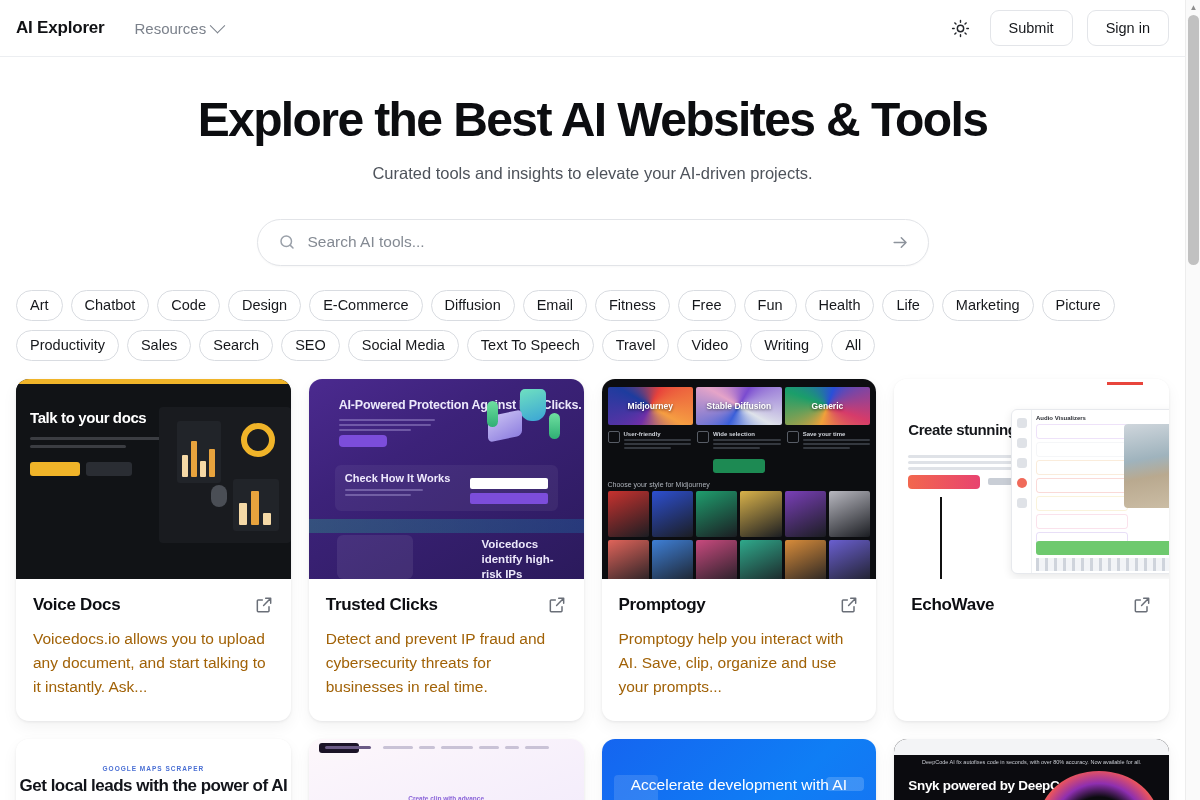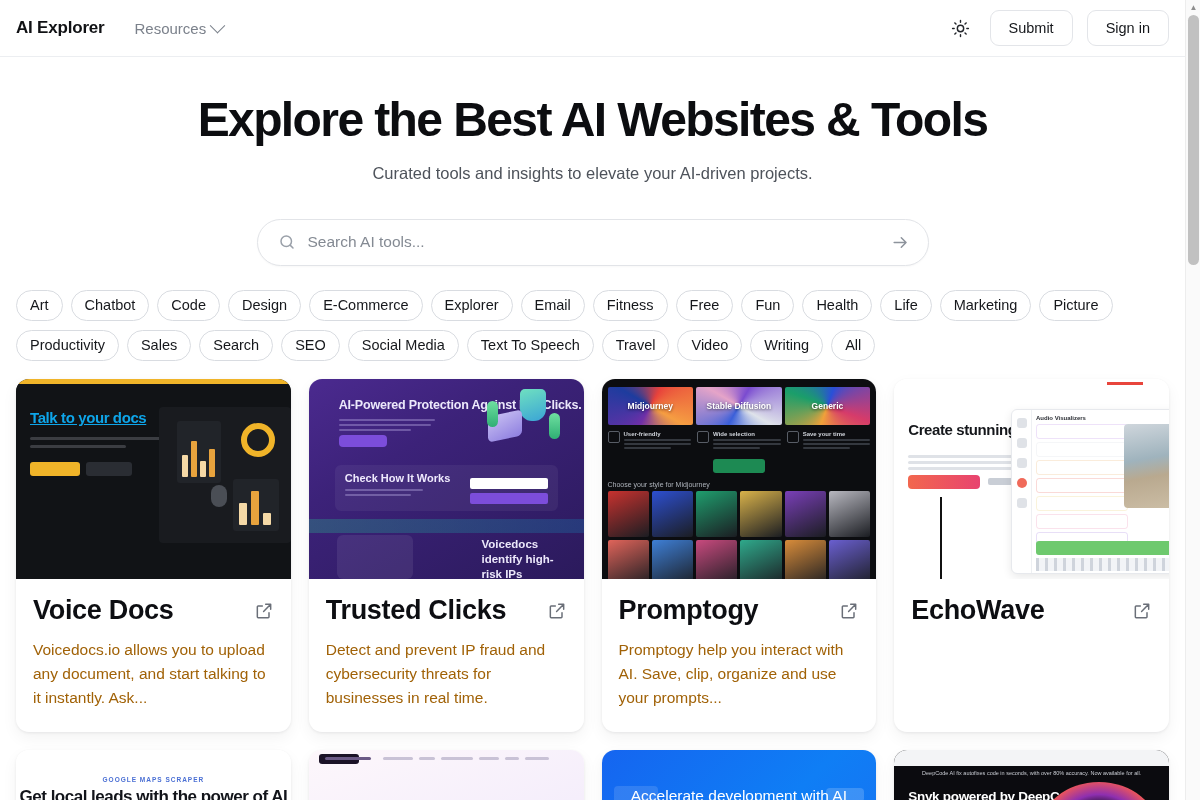--- a/index.html
+++ b/index.html
@@ -106,21 +106,21 @@
     box-shadow: 0 1px 3px rgba(17,20,24,.07), 0 6px 16px rgba(17,20,24,.05);
     overflow: hidden;
   }
   .thumb {
     height: 200px; width: 100%;
     position: relative; overflow: hidden;
   }
   .card-body { padding: 16px 17px 22px; }
   .card-title-row { display: flex; align-items: center; justify-content: space-between; }
   .card-title {
-    font-size: 27px; font-weight: 700; color: #0d0e12; letter-spacing: -.3px;
+    font-size: 17px; font-weight: 700; color: #0d0e12; letter-spacing: -.3px;
   }
   .ext-icon { color: #6a6f78; display: flex; cursor: pointer; }
   .card-desc {
     margin-top: 12px;
     font-size: 15.5px; line-height: 1.55; color: #a16207;
   }
 
   
   .scrollbar {
     position: absolute; top: 0; right: 0; width: 15px; height: 800px;
@@ -132,21 +132,21 @@
   }
   .sb-thumb {
     position: absolute; top: 15px; left: 2px; width: 11px; height: 250px;
     background: #c1c1c1; border-radius: 6px; cursor: pointer;
   }
 
   
   .t-voice { background: #0e0f11; }
   .t-voice .strip { position:absolute; top:0; left:0; right:0; height:5px; background:#f0b429; }
   .t-voice .inner { position:absolute; inset:5px 0 0 0; background:#111316; }
-  .t-voice h4 { position:absolute; left:14px; top:30px; color:#0ea5e9; font-size:15px; font-weight:700; letter-spacing:-.4px;text-decoration:underline;}
+  .t-voice h4 { position:absolute; left:14px; top:30px; color:#ffffff; font-size:15px; font-weight:700; letter-spacing:-.4px;}
   .t-voice .ln { position:absolute; left:14px; height:3px; background:#3b3d42; border-radius:2px;}
   .t-voice .b1 { top:58px; width:140px;} .t-voice .b2 { top:66px; width:96px;}
   .t-voice .btn1 { position:absolute; left:14px; top:83px; width:50px; height:14px; background:#f0b429; border-radius:3px;}
   .t-voice .btn2 { position:absolute; left:70px; top:83px; width:46px; height:14px; background:#2a2d33; border-radius:3px;}
   .t-voice .panel { position:absolute; right:0px; top:28px; width:132px; height:136px; background:#191b1f; border-radius:4px;}
   .t-voice .doc { position:absolute; background:#212429; border-radius:3px;}
   .t-voice .d1 { left:18px; top:14px; width:44px; height:62px;}
   .t-voice .d2 { left:74px; top:72px; width:46px; height:52px;}
   .t-voice .bar { position:absolute; bottom:6px; background:#e8a33d; border-radius:1px;}
   .t-voice .bar.l { background:#f5d9a6; }
@@ -273,21 +273,21 @@
       </span>
     </div>
   </div>
 
   <div class="tags" id="tags">
       <button class="tag">Art</button>
       <button class="tag">Chatbot</button>
       <button class="tag">Code</button>
       <button class="tag">Design</button>
       <button class="tag">E-Commerce</button>
-      <button class="tag">Explorer</button>
+      <button class="tag">Diffusion</button>
       <button class="tag">Email</button>
       <button class="tag">Fitness</button>
       <button class="tag">Free</button>
       <button class="tag">Fun</button>
       <button class="tag">Health</button>
       <button class="tag">Life</button>
       <button class="tag">Marketing</button>
       <button class="tag">Picture</button>
       <button class="tag">Productivity</button>
       <button class="tag">Sales</button>

